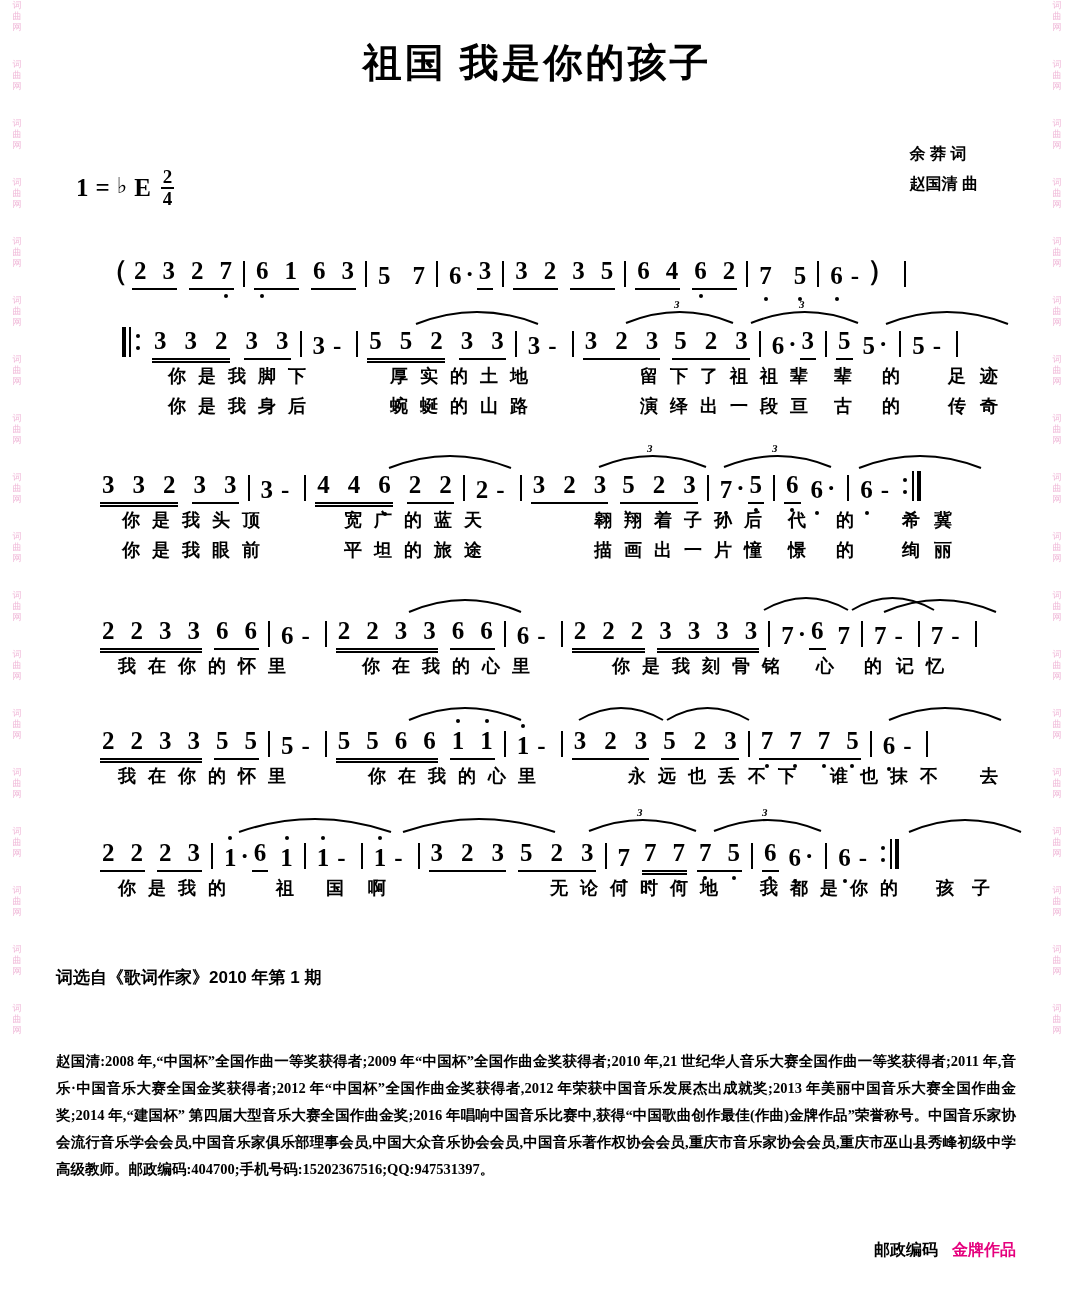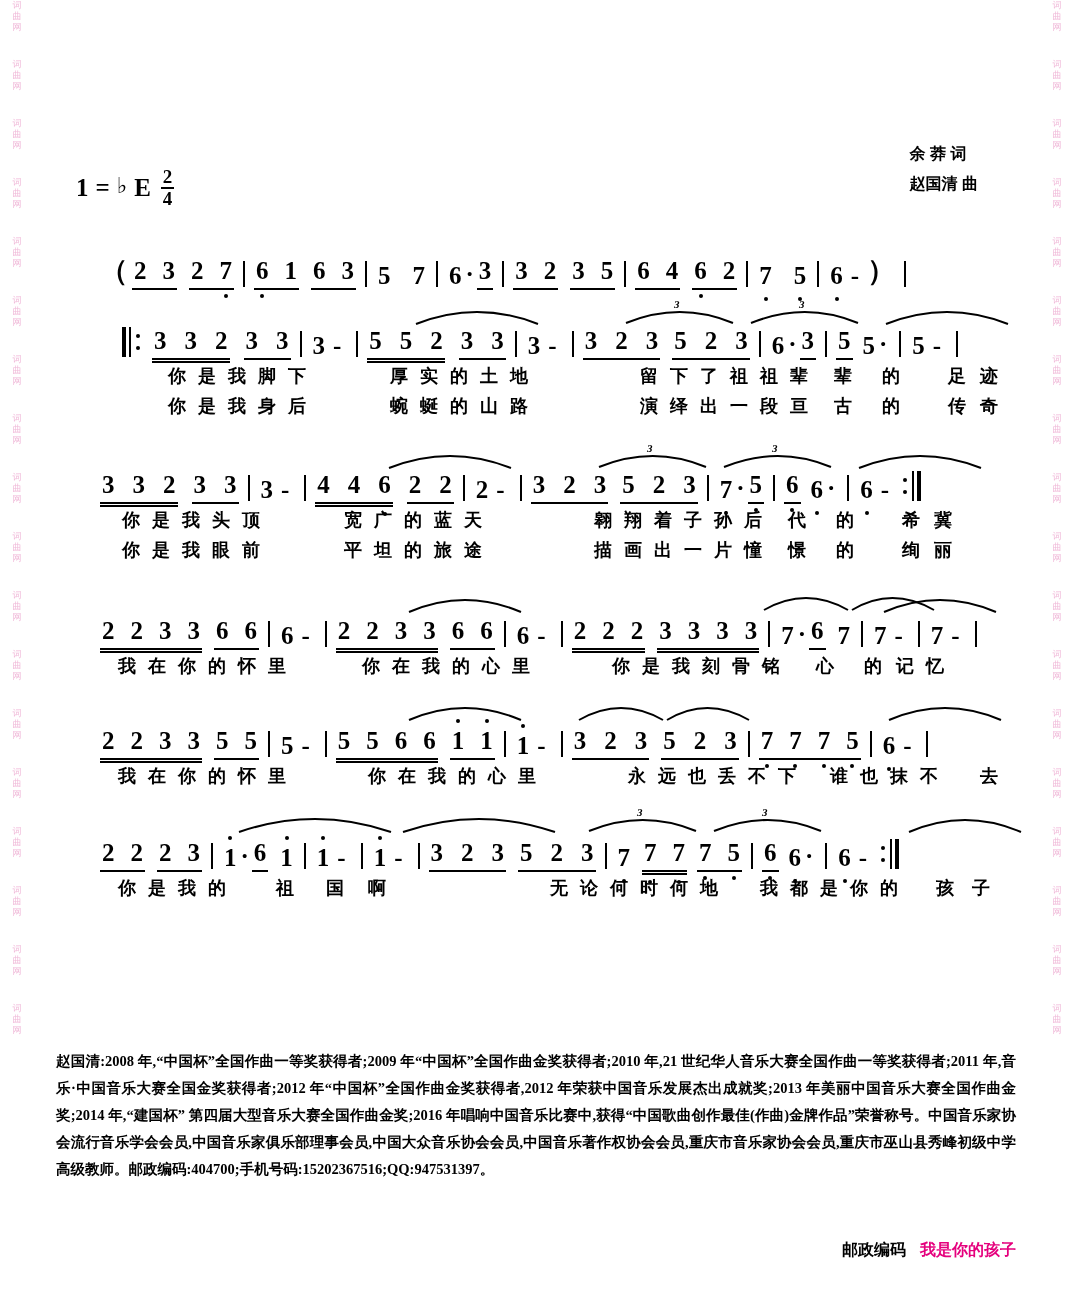--- a/index.html
+++ b/index.html
@@ -282,20 +282,21 @@
       <div class="wm-item" style="color: rgb(240, 184, 216);">词<br>曲<br>网</div>
       <div class="wm-item" style="color: rgb(240, 184, 216);">词<br>曲<br>网</div>
       <div class="wm-item" style="color: rgb(240, 184, 216);">词<br>曲<br>网</div>
       <div class="wm-item" style="color: rgb(240, 184, 216);">词<br>曲<br>网</div>
       <div class="wm-item" style="color: rgb(240, 184, 216);">词<br>曲<br>网</div>
       <div class="wm-item" style="color: rgb(240, 184, 216);">词<br>曲<br>网</div>
     </div>
 
   <div class="sheet">
 
+    <div class="title">祖国 我是你的孩子</div>
 
     <div class="credits">
       <div class="credit-line">余 莽 词</div>
       <div class="credit-line">赵国清 曲</div>
     </div>
 
     <div class="keysig">
       <span>1</span>
       <span class="eq">=</span>
       <span class="flat">♭</span>
@@ -986,19 +987,20 @@
           <span style="display: inline-block; position: absolute; left: 660px;">我</span>
           <span style="display: inline-block; position: absolute; left: 690px;">都</span>
           <span style="display: inline-block; position: absolute; left: 720px;">是</span>
           <span style="display: inline-block; position: absolute; left: 750px;">你</span>
           <span style="display: inline-block; position: absolute; left: 780px;">的</span>
           <span style="display: inline-block; position: absolute; left: 836px;">孩</span>
           <span style="display: inline-block; position: absolute; left: 872px;">子</span>
         </div>
     </div>
 
+    <div class="source-note">词选自《歌词作家》2010 年第 1 期</div>
     <div class="bio">赵国清:2008 年,“中国杯”全国作曲一等奖获得者;2009 年“中国杯”全国作曲金奖获得者;2010 年,21 世纪华人音乐大赛全国作曲一等奖获得者;2011 年,音乐·中国音乐大赛全国金奖获得者;2012 年“中国杯”全国作曲金奖获得者,2012 年荣获中国音乐发展杰出成就奖;2013 年美丽中国音乐大赛全国作曲金奖;2014 年,“建国杯” 第四届大型音乐大赛全国作曲金奖;2016 年唱响中国音乐比赛中,获得“中国歌曲创作最佳(作曲)金牌作品”荣誉称号。中国音乐家协会流行音乐学会会员,中国音乐家俱乐部理事会员,中国大众音乐协会会员,中国音乐著作权协会会员,重庆市音乐家协会会员,重庆市巫山县秀峰初级中学高级教师。邮政编码:404700;手机号码:15202367516;QQ:947531397。</div>
     <div class="footer-src">
-      <span>邮政编码</span><span class="site">我是你的孩子</span>
+      <span>邮政编码</span><span class="site">金牌作品</span>
     </div>
 
   </div>
 </div>
 
 </body></html>

